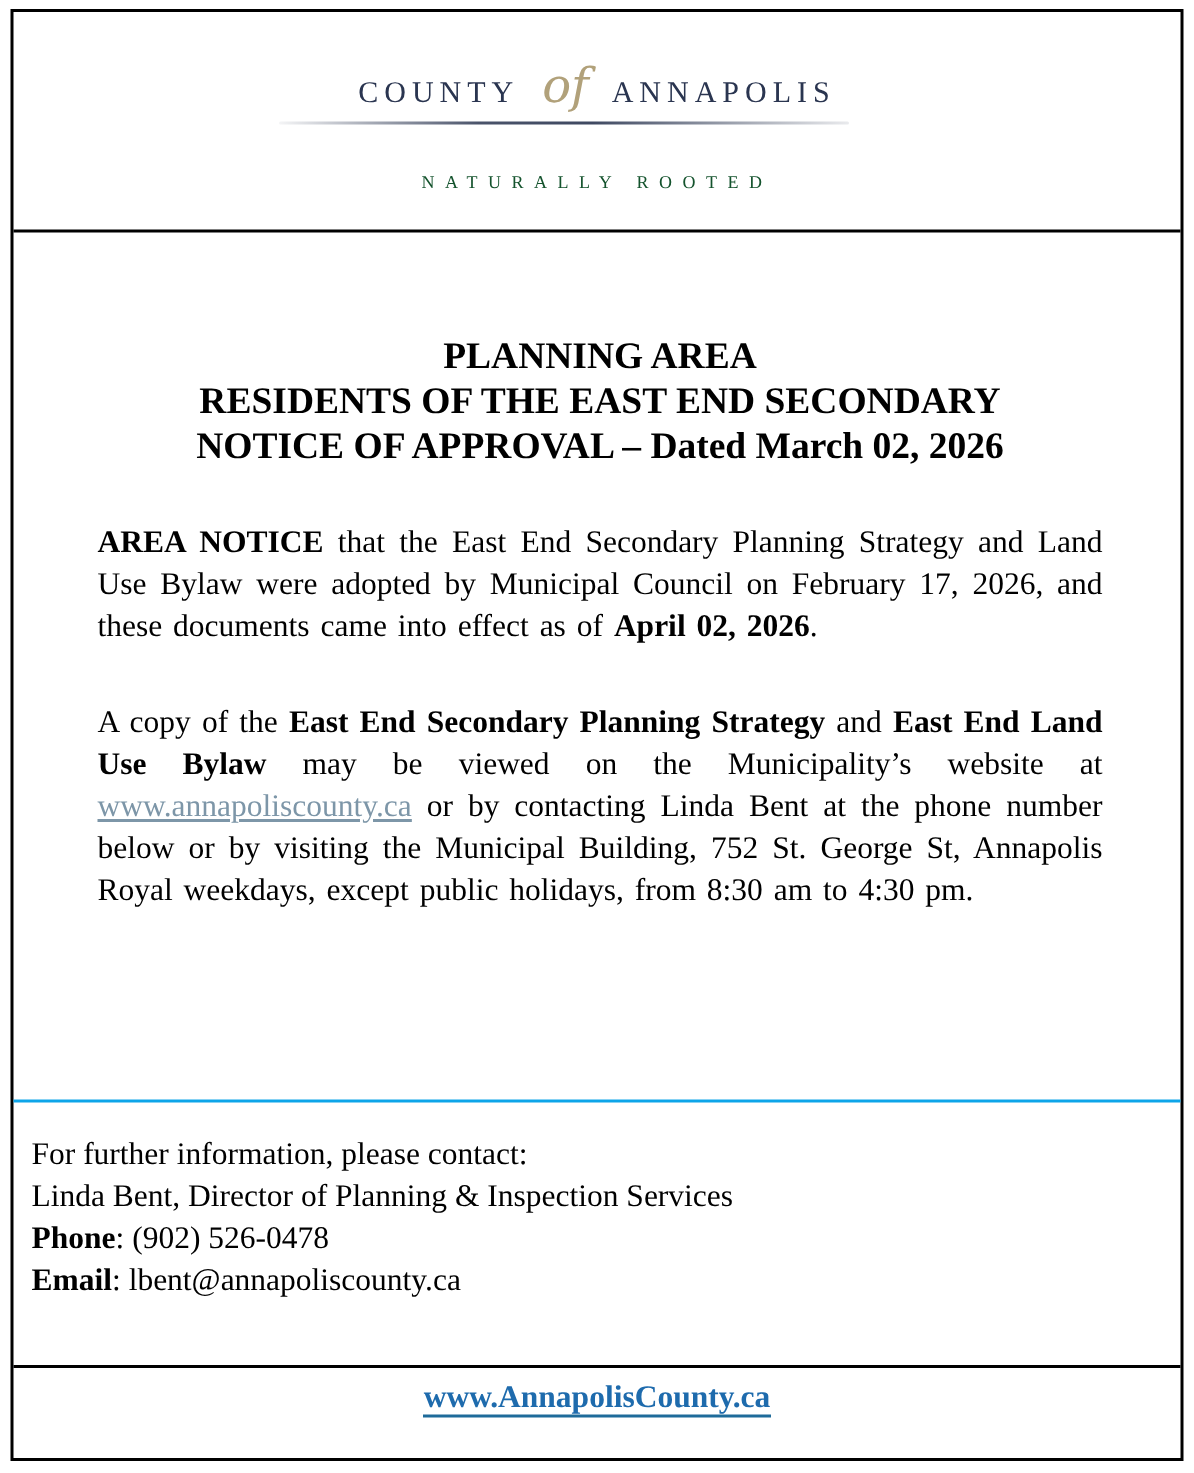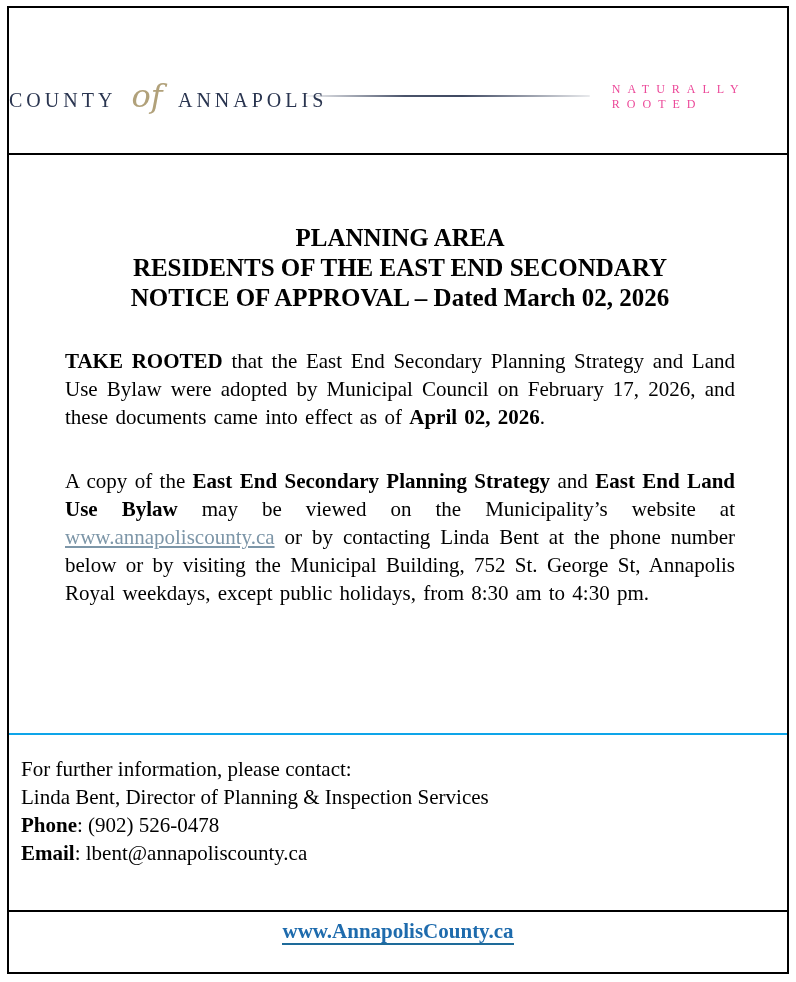--- a/index.html
+++ b/index.html
@@ -16,21 +16,21 @@
     width: 782px; height: 968px;
     border: 2px solid #000000;
     background: #ffffff;
     display: flex;
     flex-direction: column;
   }
   
   .logo-row {
     height: 145px;
     display: flex;
-    flex-direction: row;
+    flex-direction: column;
     align-items: center;
     justify-content: flex-start;
     padding-top: 32px;
   }
   .logo-title {
     font-size: 29px;
     color: #2a3550;
     letter-spacing: 4px;
     font-variant: small-caps;
     text-transform: lowercase;
@@ -52,22 +52,23 @@
     width: 380px;
     height: 2px;
     margin: 5px 0 7px 0;
     transform: translateX(-22px);
     background: linear-gradient(to right, rgba(42,53,80,0.05), rgba(42,53,80,0.85) 35%, rgba(42,53,80,0.9) 55%, rgba(42,53,80,0.1));
     border-radius: 1px;
   }
   .logo-tagline {
     font-size: 12px;
     letter-spacing: 7px;
-    color: #ec4899;
+    color: #14532d;
     text-transform: uppercase;
+    margin-top: 24px;
   }
   
   .notice-row {
     height: 580px;
     border-top: 2px solid #000000;
     padding: 68px 52px 0 56px;
   }
   .notice-heading {
     text-align: center;
     font-weight: bold;
@@ -129,21 +130,21 @@
     <div class="logo-tagline">NATURALLY ROOTED</div>
   </div>
 
   <div class="notice-row">
     <div class="notice-heading">
       <div>PLANNING AREA</div>
       <div>RESIDENTS OF THE EAST END SECONDARY</div>
       <div>NOTICE OF APPROVAL – Dated March 02, 2026</div>
     </div>
 
-    <p class="notice-para"><span class="b">TAKE ROOTED</span><span> that the East End Secondary Planning Strategy and Land Use Bylaw were adopted by Municipal Council on February 17, 2026, and these documents came into effect as of </span><span class="b">April 02, 2026</span><span>.</span></p>
+    <p class="notice-para"><span class="b">AREA NOTICE</span><span> that the East End Secondary Planning Strategy and Land Use Bylaw were adopted by Municipal Council on February 17, 2026, and these documents came into effect as of </span><span class="b">April 02, 2026</span><span>.</span></p>
 
     <p class="notice-para"><span>A copy of the </span><span class="b">East End Secondary Planning Strategy</span><span> and </span><span class="b">East End Land Use Bylaw</span><span> may be viewed on the Municipality’s website at </span><a class="inline-link">www.annapoliscounty.ca</a><span> or by contacting Linda Bent at the phone number below or by visiting the Municipal Building, 752 St. George St, Annapolis Royal weekdays, except public holidays, from 8:30 am to 4:30 pm.</span></p>
   </div>
 
   <div class="contact-row">
     <div>For further information, please contact:</div>
     <div>Linda Bent, Director of Planning &amp; Inspection Services</div>
     <div><span class="b">Phone</span><span>: (902) 526-0478</span></div>
     <div><span class="b">Email</span><span>: lbent@annapoliscounty.ca</span></div>
   </div>

